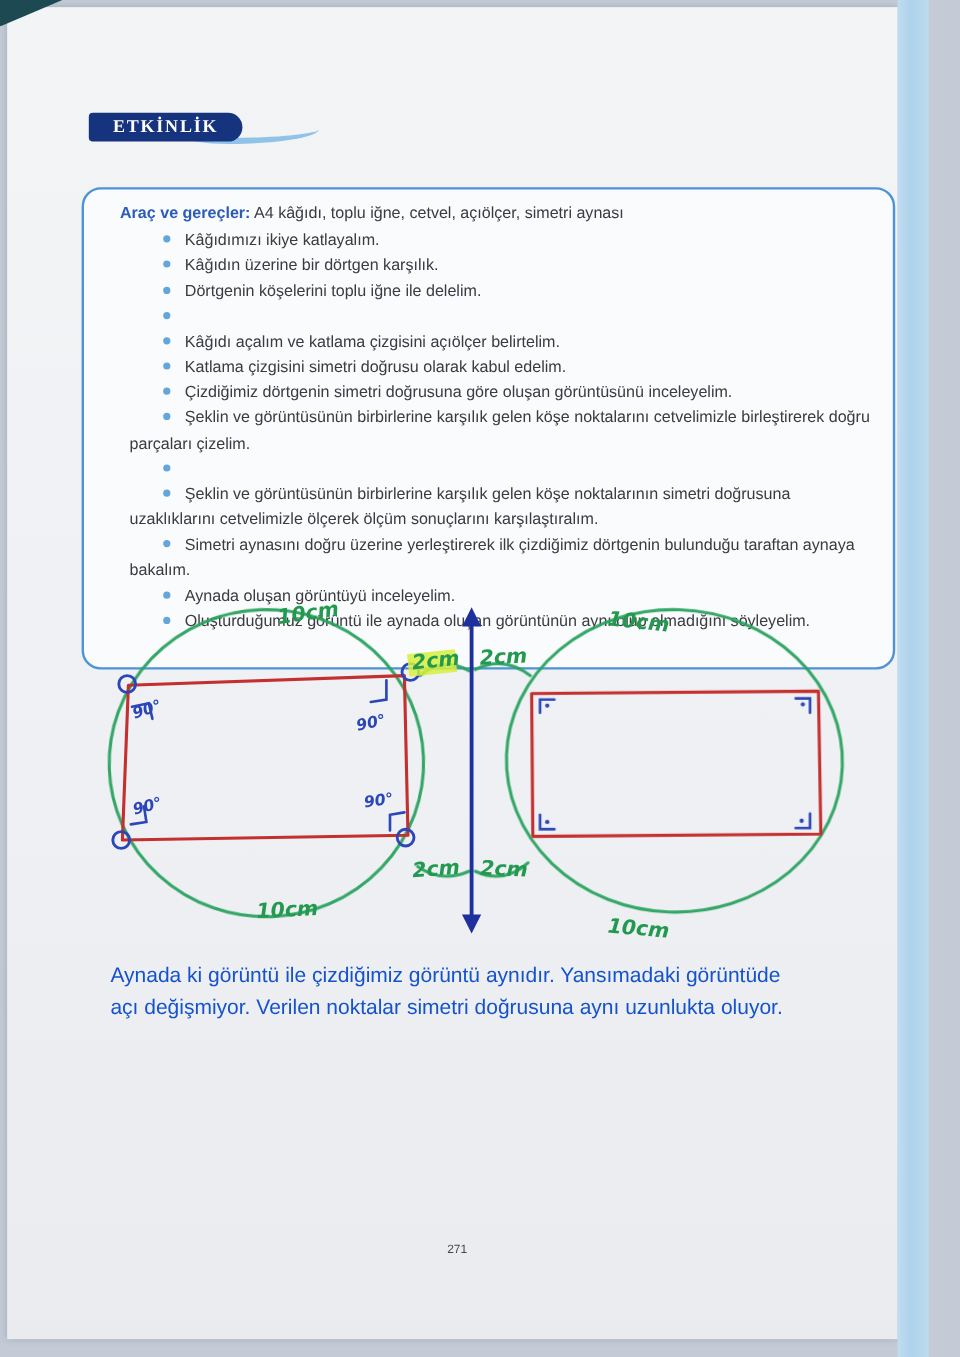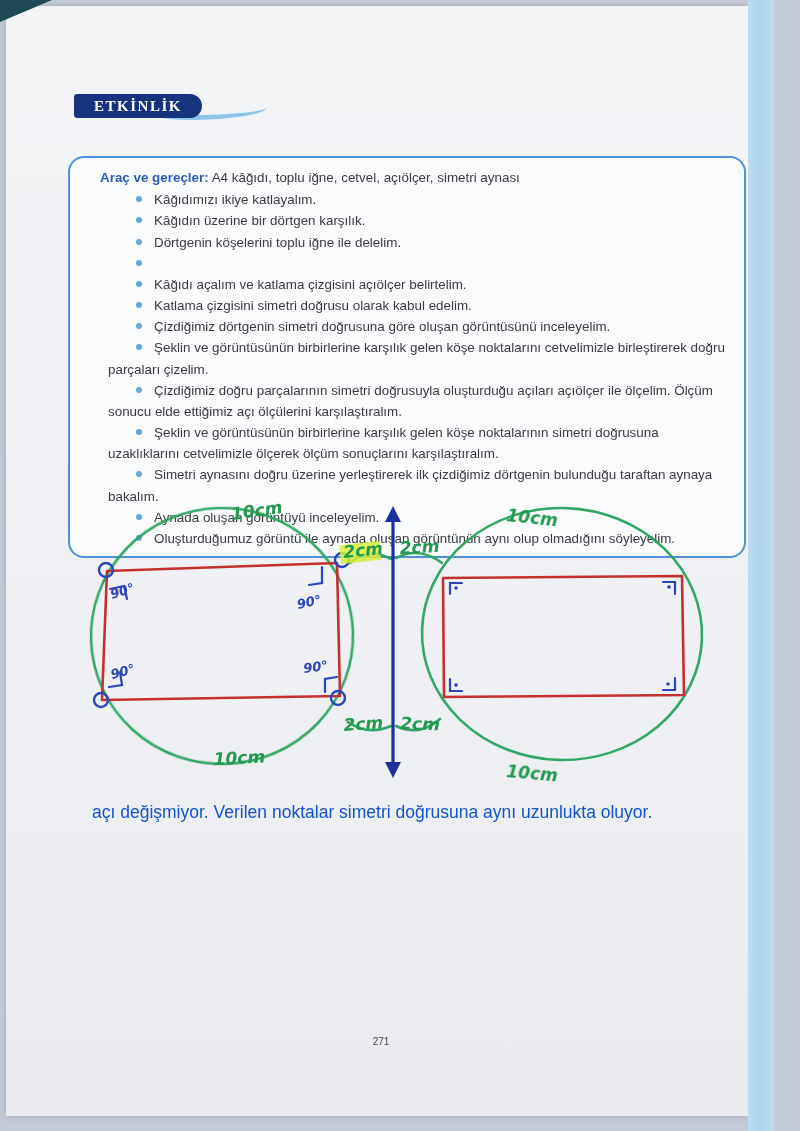--- a/index.html
+++ b/index.html
@@ -138,21 +138,21 @@
     </p>
     <ul class="bullets">
       <li><span class="dot"></span><span>Kâğıdımızı ikiye katlayalım.</span></li>
       <li><span class="dot"></span><span>Kâğıdın üzerine bir dörtgen karşılık.</span></li>
       <li><span class="dot"></span><span>Dörtgenin köşelerini toplu iğne ile delelim.</span></li>
       <li><span class="dot"></span></li>
       <li><span class="dot"></span><span>Kâğıdı açalım ve katlama çizgisini açıölçer belirtelim.</span></li>
       <li><span class="dot"></span><span>Katlama çizgisini simetri doğrusu olarak kabul edelim.</span></li>
       <li><span class="dot"></span><span>Çizdiğimiz dörtgenin simetri doğrusuna göre oluşan görüntüsünü inceleyelim.</span></li>
       <li><span class="dot"></span><span>Şeklin ve görüntüsünün birbirlerine karşılık gelen köşe noktalarını cetvelimizle birleştirerek doğru parçaları çizelim.</span></li>
-      <li><span class="dot"></span><span>Çizdiğimiz doğru parçalarının simetri doğrusuyla oluşturduğu açıları açıölçer ile ölçelim. Ölçüm sonucu elde ettiğimiz açı ölçülerini karşılaştıralım.</span></li>
+      <li><span class="dot"></span></li>
       <li><span class="dot"></span><span>Şeklin ve görüntüsünün birbirlerine karşılık gelen köşe noktalarının simetri doğrusuna uzaklıklarını cetvelimizle ölçerek ölçüm sonuçlarını karşılaştıralım.</span></li>
       <li><span class="dot"></span><span>Simetri aynasını doğru üzerine yerleştirerek ilk çizdiğimiz dörtgenin bulunduğu taraftan aynaya bakalım.</span></li>
       <li><span class="dot"></span><span>Aynada oluşan görüntüyü inceleyelim.</span></li>
       <li><span class="dot"></span><span>Oluşturduğumuz görüntü ile aynada oluşan görüntünün aynı olup olmadığını söyleyelim.</span></li>
     </ul>
   </div>
 
   <div class="diagram">
     <svg width="800" height="305" viewBox="0 0 800 305">
 
@@ -221,20 +221,21 @@
         <text class="hw-green" x="500" y="20" transform="rotate(6 500 20)">10cm</text>
         <text class="hw-green" x="208" y="264" transform="rotate(-3 208 264)">10cm</text>
         <text class="hw-green" x="338" y="230" transform="rotate(-4 338 230)">2cm</text>
         <text class="hw-green" x="394" y="228" transform="rotate(2 394 228)">2cm</text>
         <text class="hw-green" x="500" y="276" transform="rotate(5 500 276)">10cm</text>
       </g>
     </svg>
   </div>
 
   <div class="answer">
+    <div>Aynada ki görüntü ile çizdiğimiz görüntü aynıdır. Yansımadaki görüntüde</div>
     <div>açı değişmiyor. Verilen noktalar simetri doğrusuna aynı uzunlukta oluyor.</div>
   </div>
 
   <div class="page-number">271</div>
 </div>
 
 <div class="blue-band"></div>
 <div class="corner-tri"></div>
 
 </body></html>

